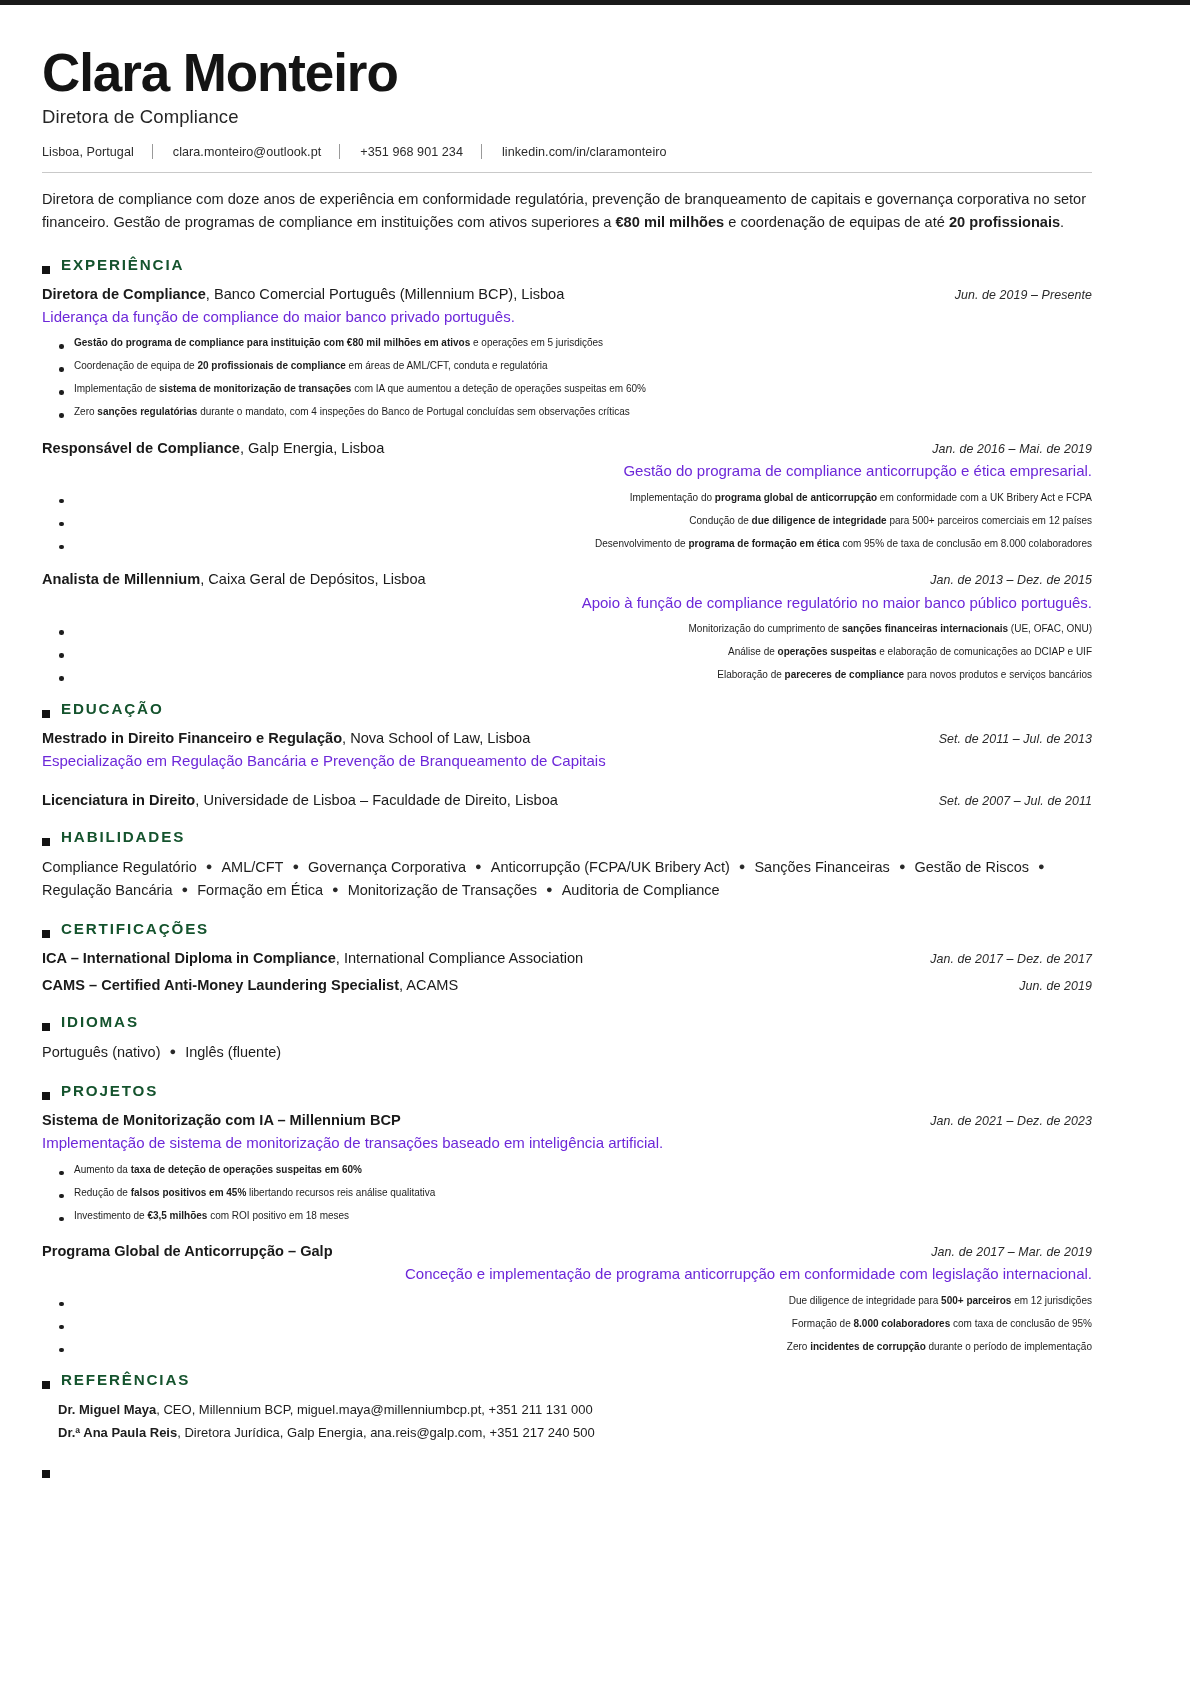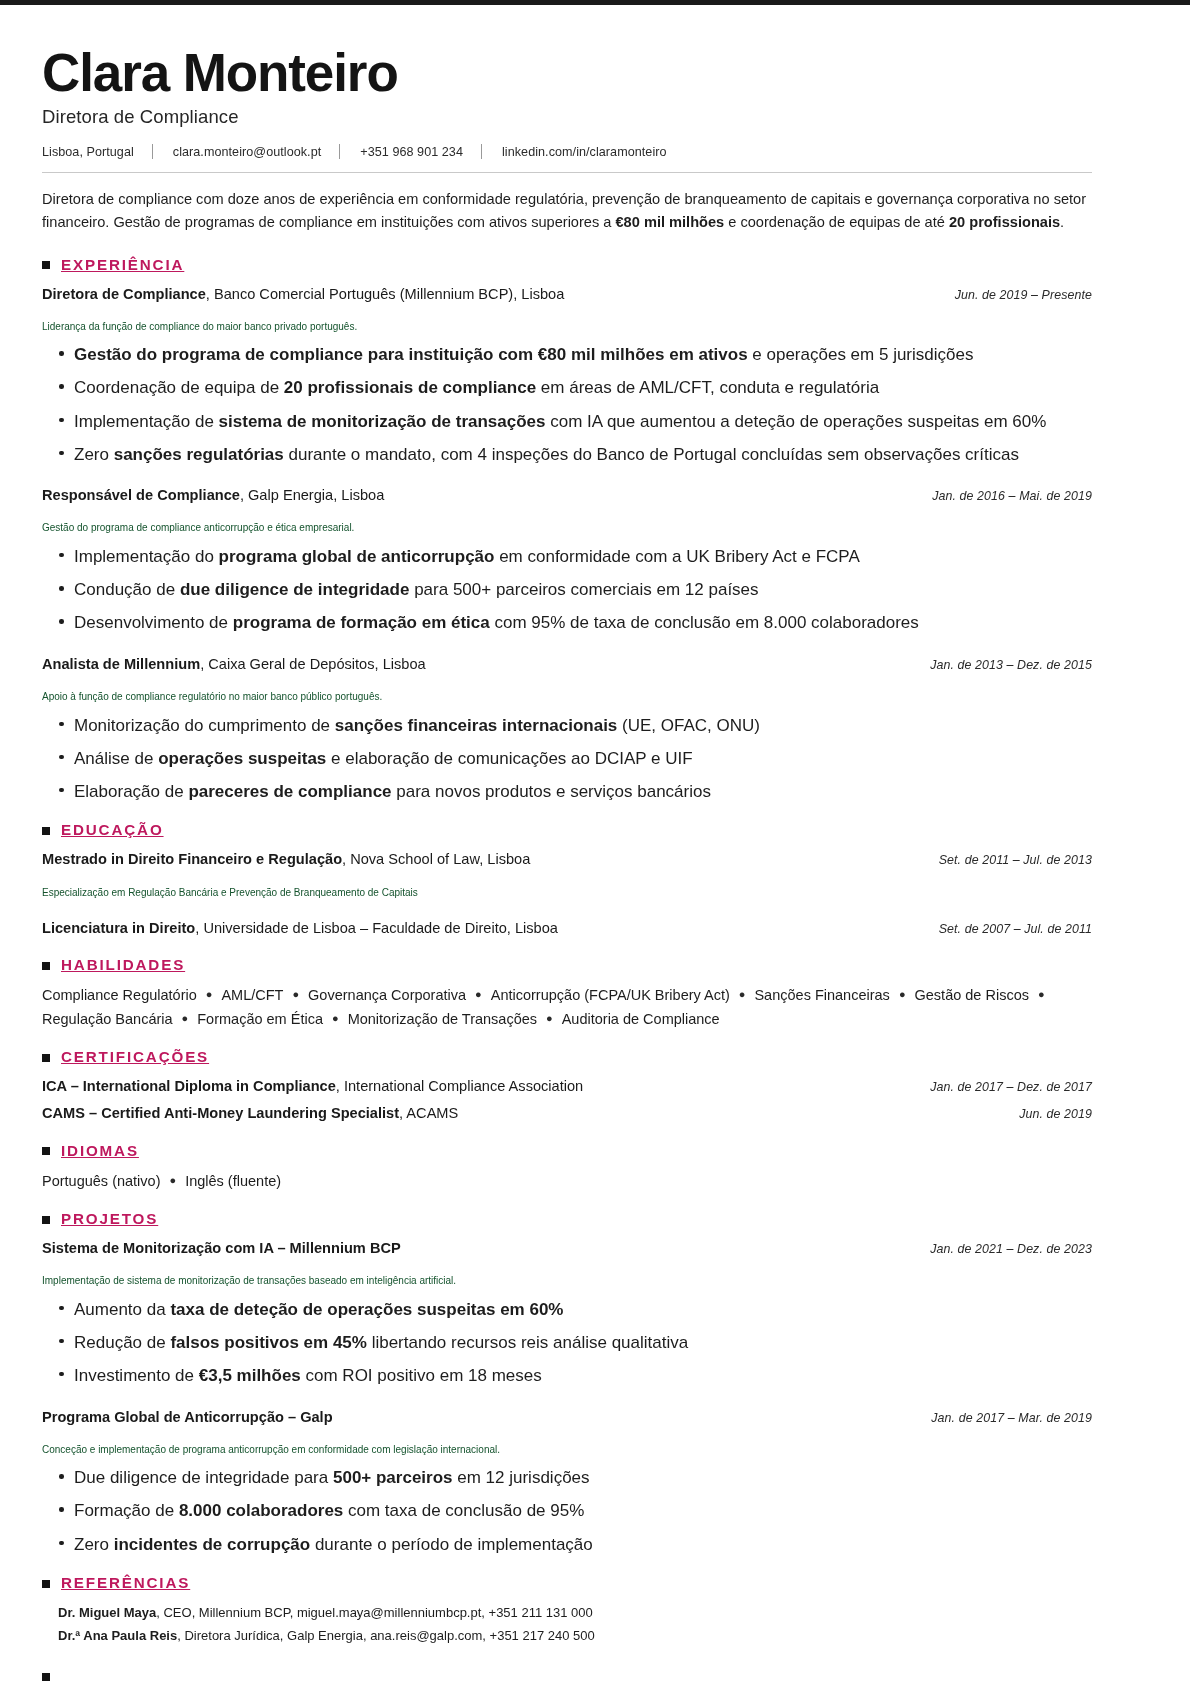--- a/index.html
+++ b/index.html
@@ -75,41 +75,40 @@
     color: #1d1d1d;
     margin-bottom: 22px;
     text-align: left;
   }
   .summary b { font-weight: 700; }
 
   
   .section { margin-bottom: 4px; }
   .sec-head {
     display: flex;
-    align-items: center;
+    align-items: flex-end;
     font-size: 15.2px;
     font-weight: 700;
     letter-spacing: 1.85px;
-    color: #be185d;
+    color: #14532d;
     margin: 17px 0 11px 0;
-    text-decoration: underline;
   }
   .sec-head .sq {
     width: 8px; height: 8px;
     background: #131313;
     display: inline-block;
     margin-right: 11px;
     position: relative;
     top: 1px;
     flex: none;
   }
 
   
   .entry { margin-bottom: 6px; }
-  .entry + .entry { margin-top: 18px; }
+  .entry + .entry { margin-top: 18px; text-align: right; }
   .entry-row {
     display: flex;
     align-items: baseline;
     justify-content: space-between;
     gap: 4px;
   }
   .entry-title {
     font-size: 14.6px;
     line-height: 1.45;
     color: #1a1a1a;
@@ -118,34 +117,34 @@
   .entry-title b { font-weight: 700; }
   .entry-date {
     font-size: 12.4px;
     font-style: italic;
     color: #2a2a2a;
     white-space: nowrap;
     flex: none;
     letter-spacing: 0.1px;
   }
   .entry-sub {
-    font-size: 10px;
+    font-size: 15px;
     line-height: 1.45;
-    color: #14532d;
-    margin-top: 15px;
+    color: #6d28d9;
+    margin-top: 1px;
   }
 
   ul.bullets {
     margin: 9px 0 0 0;
     padding-left: 32px;
     list-style: none;
   }
   ul.bullets li {
     position: relative;
-    font-size: 17px;
+    font-size: 10px;
     line-height: 1.45;
     color: #1d1d1d;
     margin-bottom: 8.5px;
   }
   ul.bullets li:last-child { margin-bottom: 0; }
   ul.bullets li::before {
     content: "";
     position: absolute;
     left: -15px;
     top: 8px;

